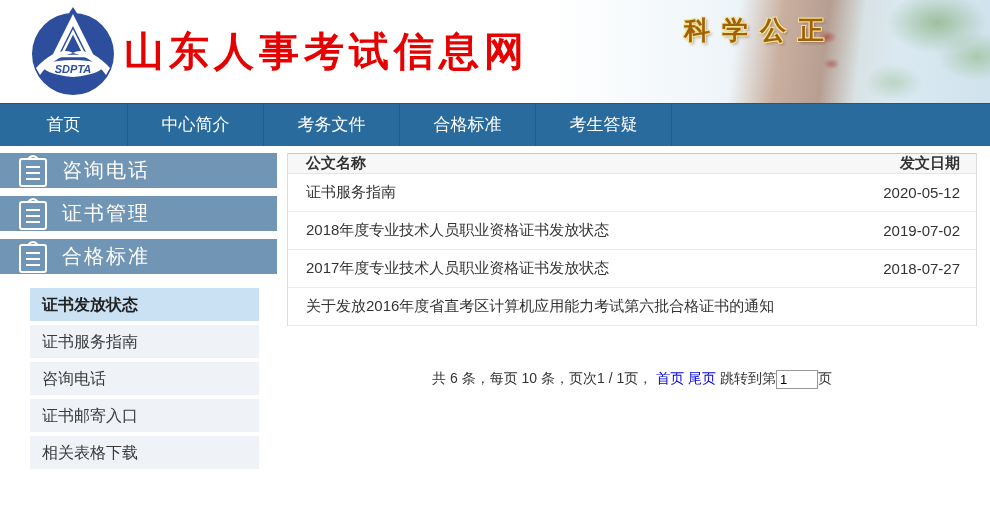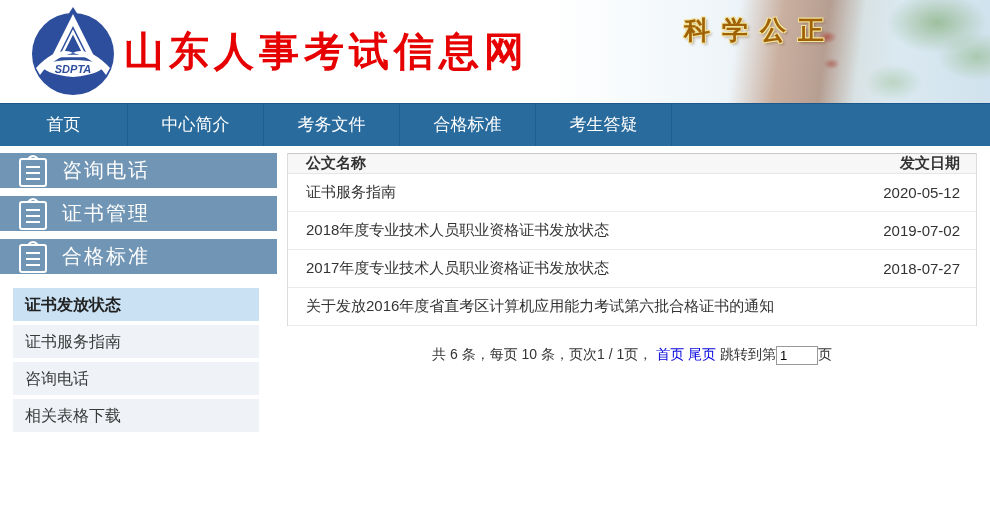--- a/index.html
+++ b/index.html
@@ -37,36 +37,36 @@
   .nav-item:first-child { width:128px; }
   .nav-item.highlight { flex:1; border-right:none; color:#f0ef2a; font-size:26px; }
 
   
   .sidebar { position:absolute; left:0; top:153px; width:277px; }
   .side-btn { height:35px; margin-bottom:8px; background:#7195b4; color:#fff;
     display:flex; align-items:center; font-size:20px; letter-spacing:2px; cursor:pointer; }
   .side-btn svg { margin:0 14px 0 18px; }
   .submenu { margin:14px 0 0 13px; width:246px; }
   .submenu-item { height:33px; line-height:33px; margin-bottom:4px; padding-left:12px;
-    background:#eff3f8; color:#3a3a3a; font-size:16px; cursor:pointer; }
+    background:#eff3f8; color:#3a3a3a; font-size:16px; cursor:pointer;margin-left:17px; }
   .submenu-item.active { background:#c9e1f3; color:#222; font-weight:bold; }
 
   
   .content { position:absolute; left:287px; top:153px; width:690px; }
   .doc-table { border-left:1px solid #dcdcdc; border-right:1px solid #dcdcdc; }
   .thead { display:flex; height:21px; align-items:center; background:#f7f7f7;
     border-top:1px solid #c9c9c9; border-bottom:1px solid #e6e6e6;
     font-weight:bold; font-size:15px; color:#333; }
   .trow { display:flex; height:38px; align-items:center;
     border-bottom:1px solid #ebebeb; font-size:15px; color:#333; }
   .c-name { flex:1; padding-left:18px; white-space:nowrap; overflow:hidden; }
   .trow .c-name { cursor:pointer; }
   .c-date { width:120px; padding-right:16px; text-align:right; white-space:nowrap; }
 
-  .pagination { margin-top:20px; text-align:center; font-size:14px; color:#333; }
+  .pagination { margin-top:44px; text-align:center; font-size:14px; color:#333; }
   .pagination a { color:#0000dd; text-decoration:none; cursor:pointer; }
   .jump-input { width:42px; height:19px; border:1px solid #999; font-size:13px;
     padding-left:3px; vertical-align:middle; }
 </style>
 </head>
 <body>
 
 <div class="header">
   <div class="header-art"></div>
 
@@ -122,20 +122,21 @@
       <line x1="8" y1="19" x2="22" y2="19" stroke="#fff" stroke-width="2"></line>
       <line x1="8" y1="25" x2="22" y2="25" stroke="#fff" stroke-width="2"></line>
     </svg>
     <span>合格标准</span>
   </div>
 
   <div class="submenu">
     <div class="submenu-item active">证书发放状态</div>
     <div class="submenu-item">证书服务指南</div>
     <div class="submenu-item">咨询电话</div>
+    <div class="submenu-item">证书邮寄入口</div>
     <div class="submenu-item">相关表格下载</div>
   </div>
 </div>
 
 <div class="content">
   <div class="doc-table">
     <div class="thead">
       <div class="c-name">公文名称</div>
       <div class="c-date">发文日期</div>
     </div>

